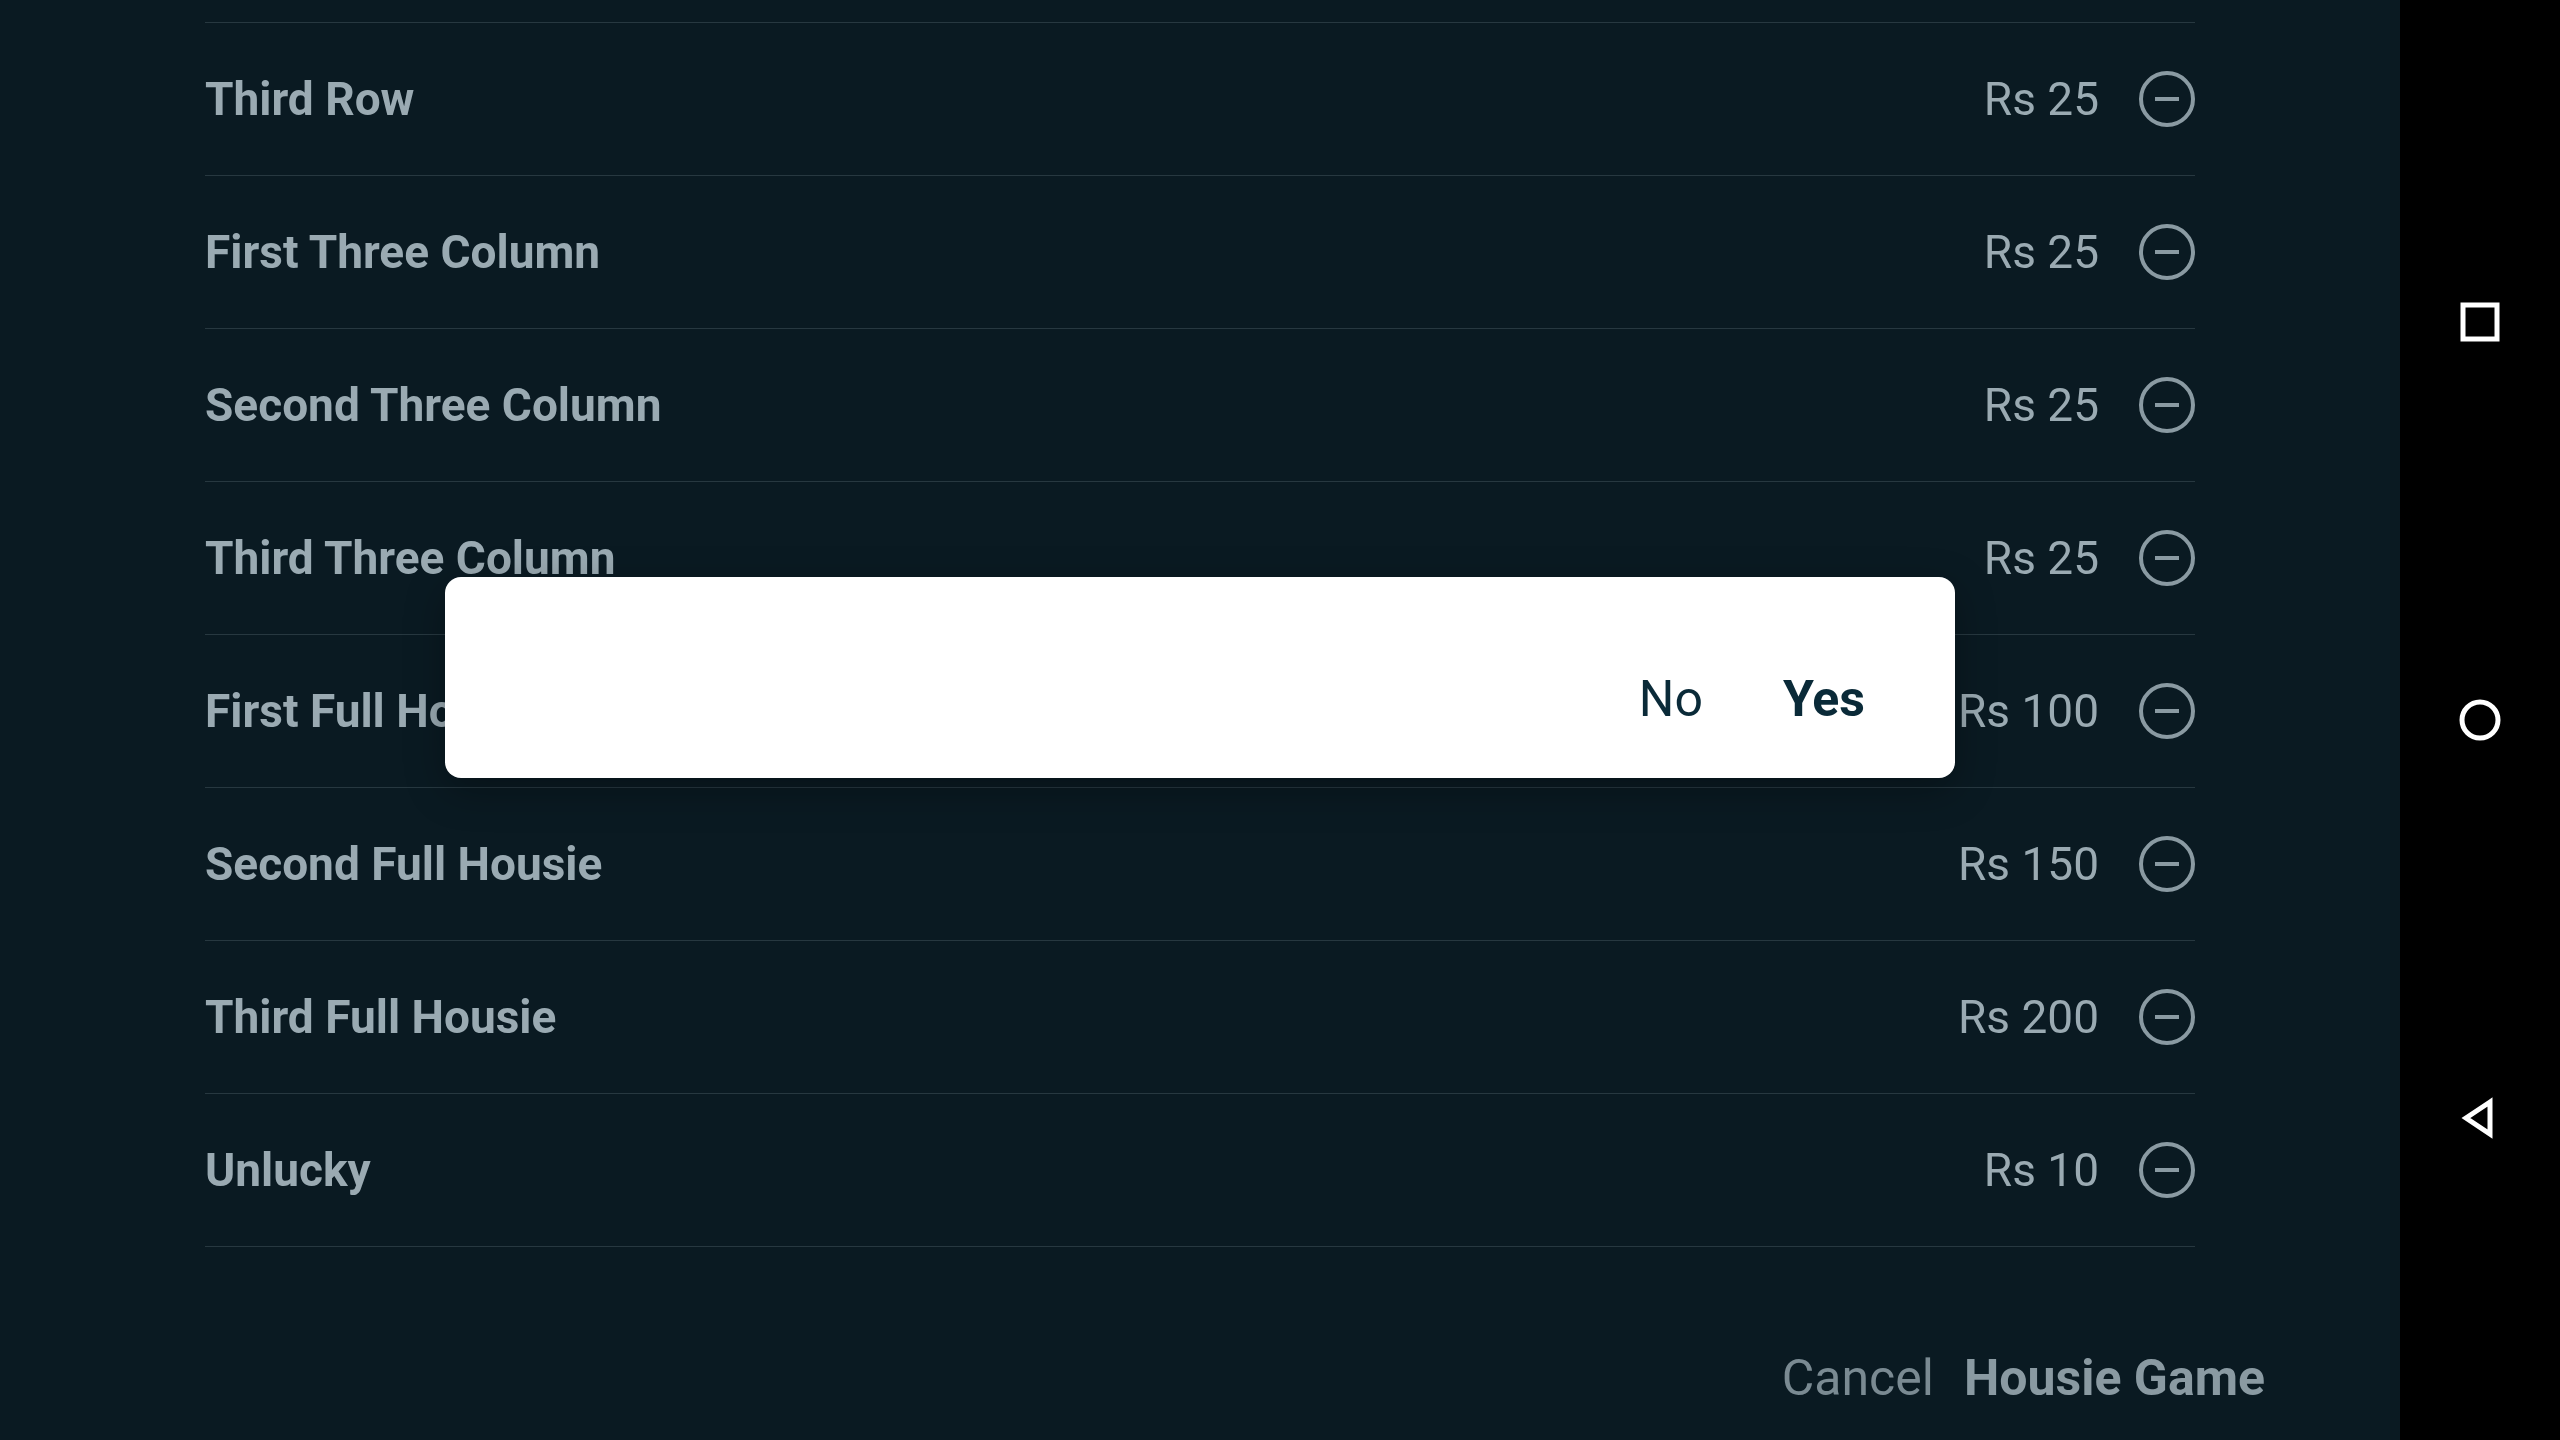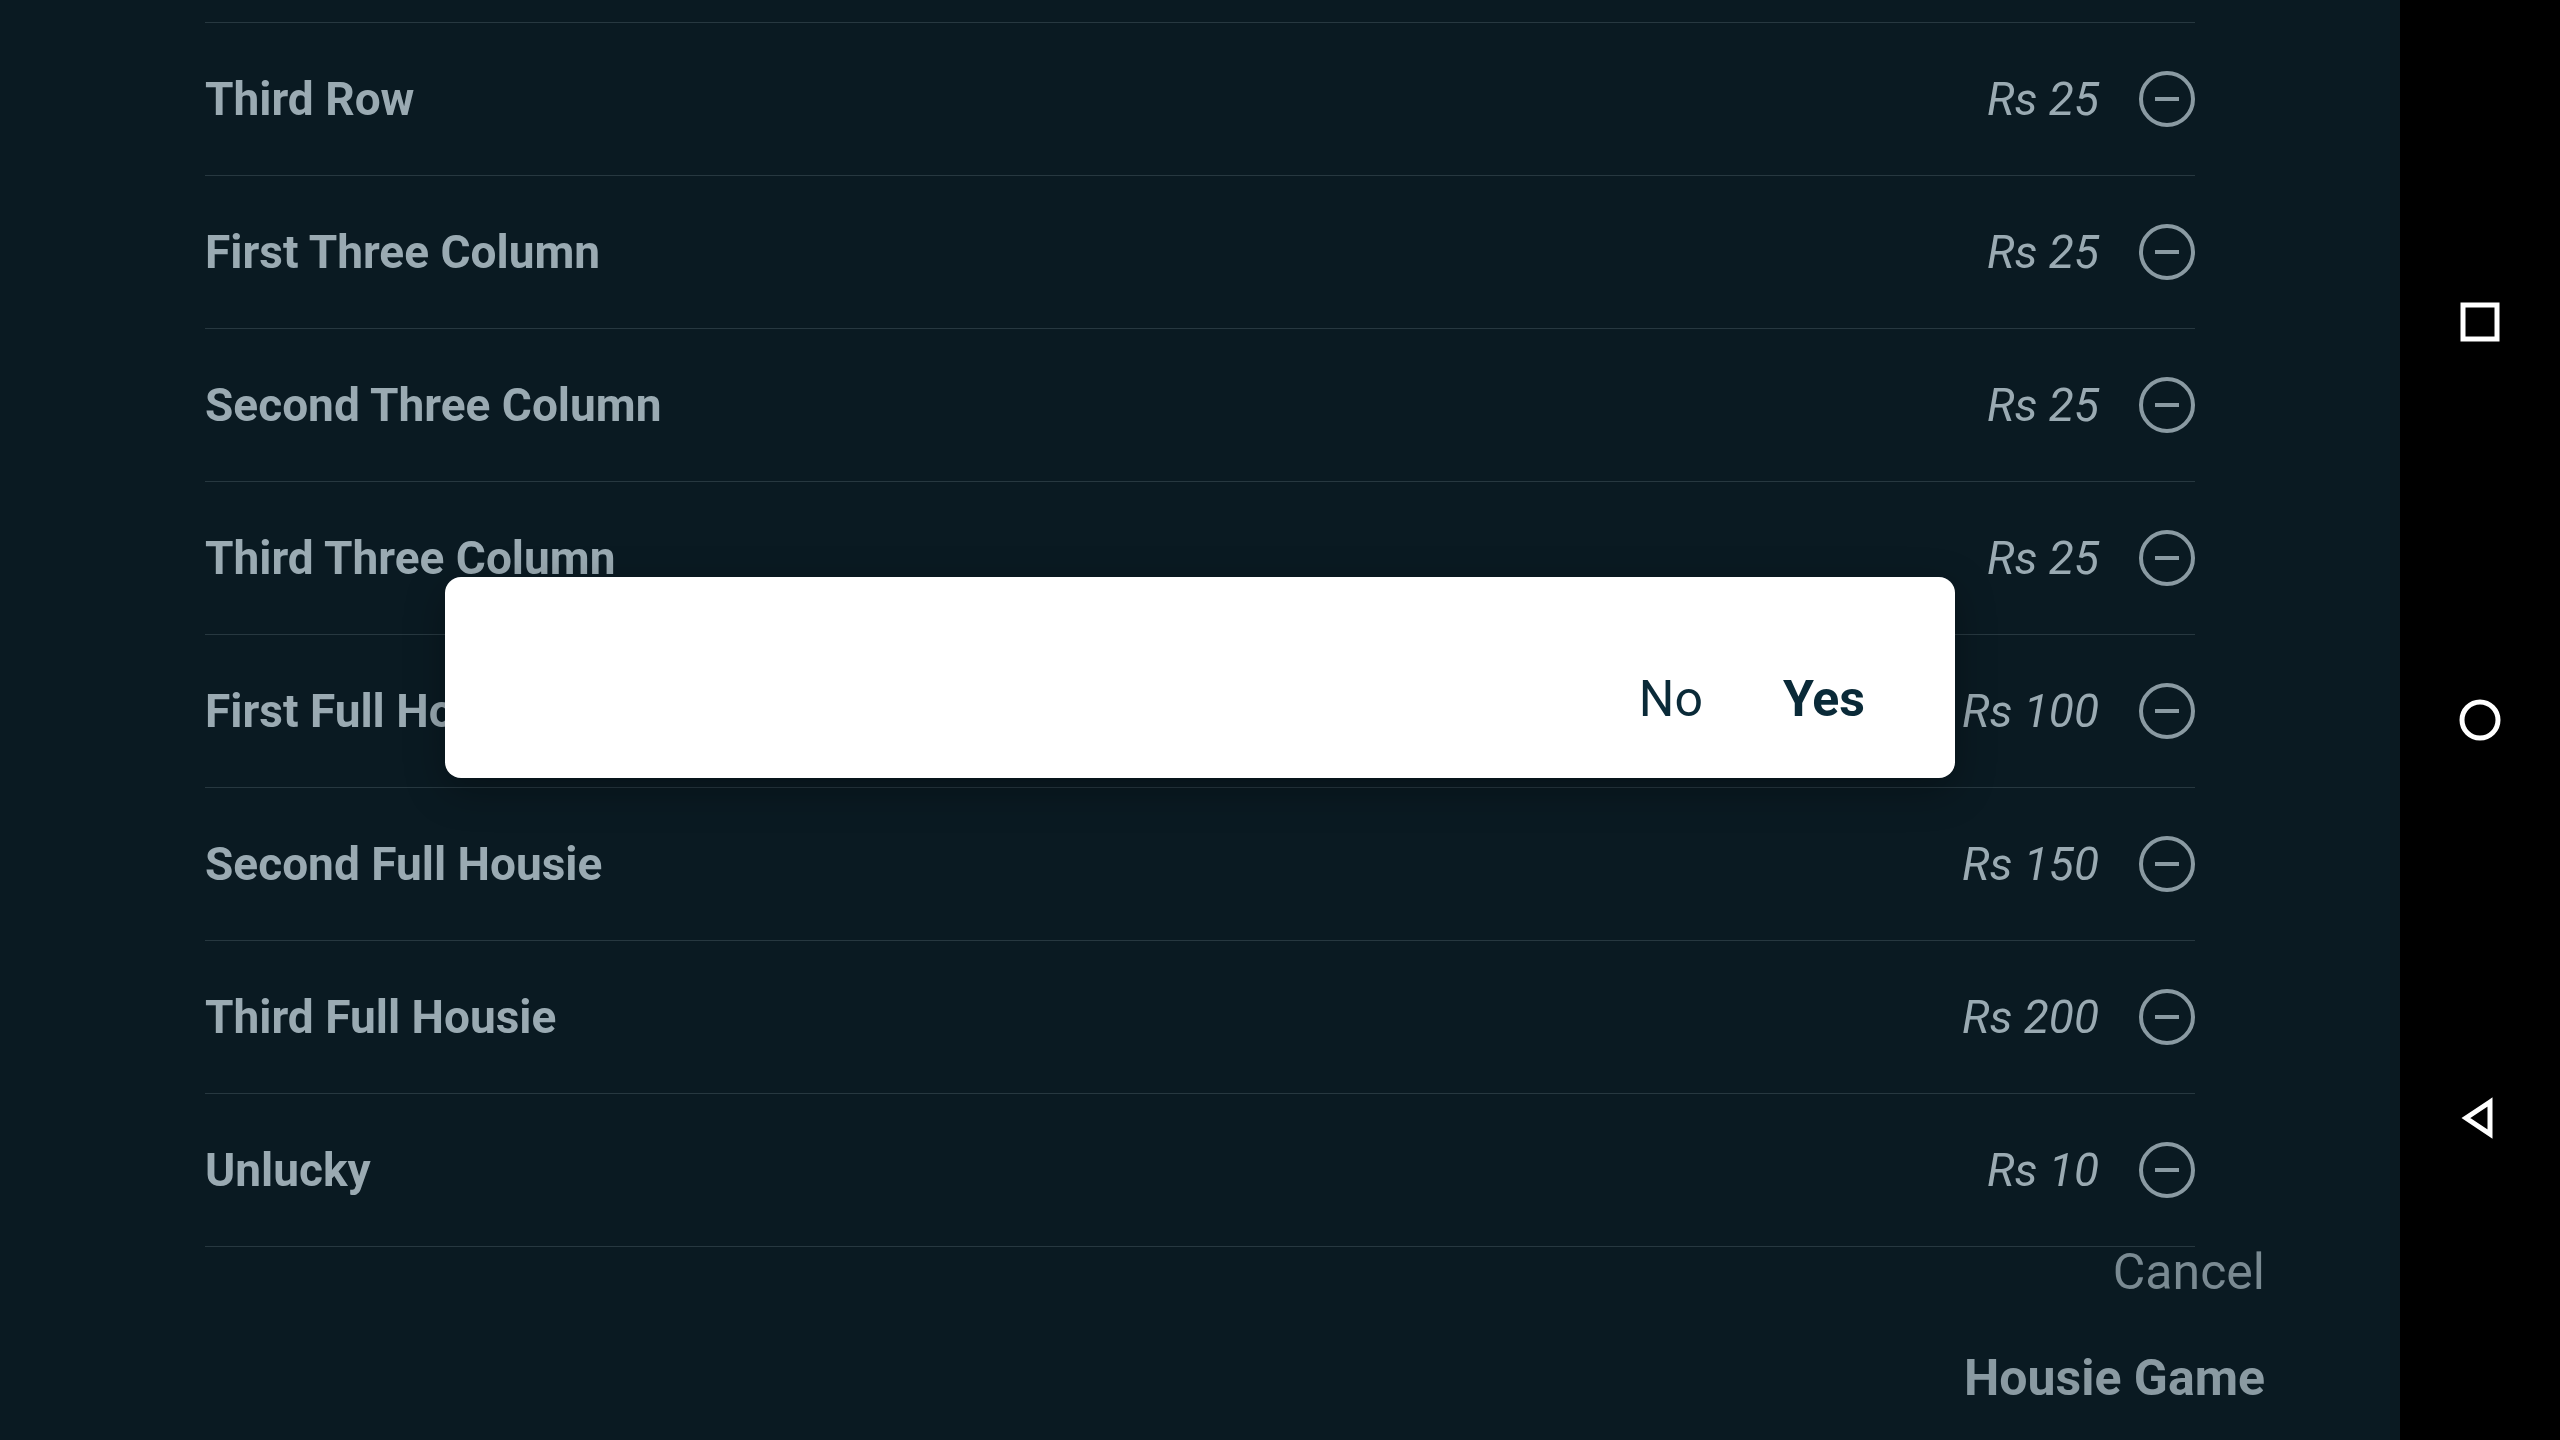--- a/index.html
+++ b/index.html
@@ -73,21 +73,20 @@
     .price-right {
       display: flex;
       align-items: center;
       gap: 40px;
     }
     
     .price-value {
       color: #9aaab2;
       font-size: 46px;
       font-weight: 400;
-      font-style: italic;
     }
     
     .delete-icon {
       width: 56px;
       height: 56px;
       border: 4px solid #8a9aa2;
       border-radius: 50%;
       display: flex;
       align-items: center;
       justify-content: center;
@@ -99,23 +98,22 @@
       width: 24px;
       height: 4px;
       background: #8a9aa2;
     }
     
     .footer-actions {
       position: absolute;
       bottom: 55px;
       right: 135px;
       display: flex;
-      gap: 48px;
-      align-items: flex-end;
-      flex-direction: column;
+      gap: 30px;
+      align-items: flex-start;
     }
     
     .footer-btn {
       color: #7a8a92;
       font-size: 50px;
       font-weight: 400;
       cursor: pointer;
     }
     
     .footer-btn.primary {

